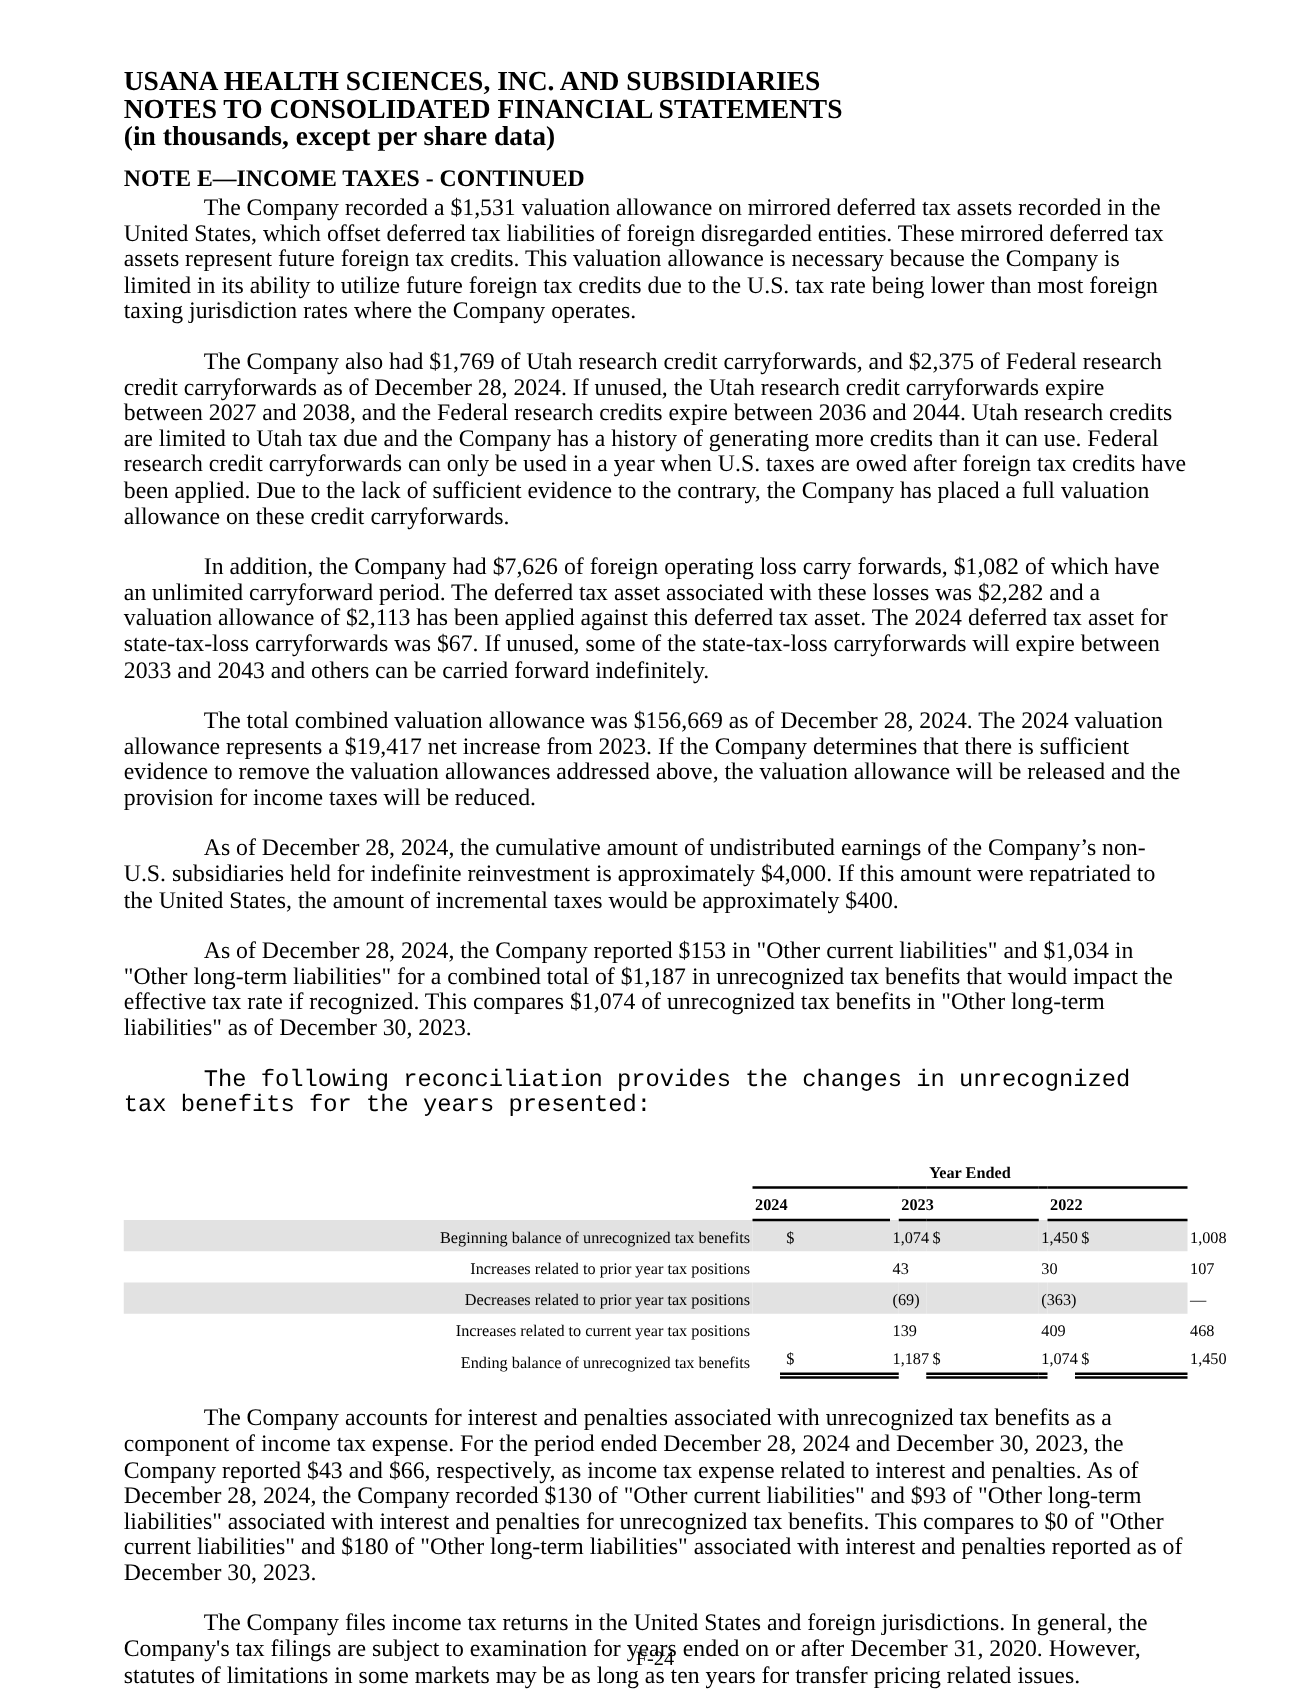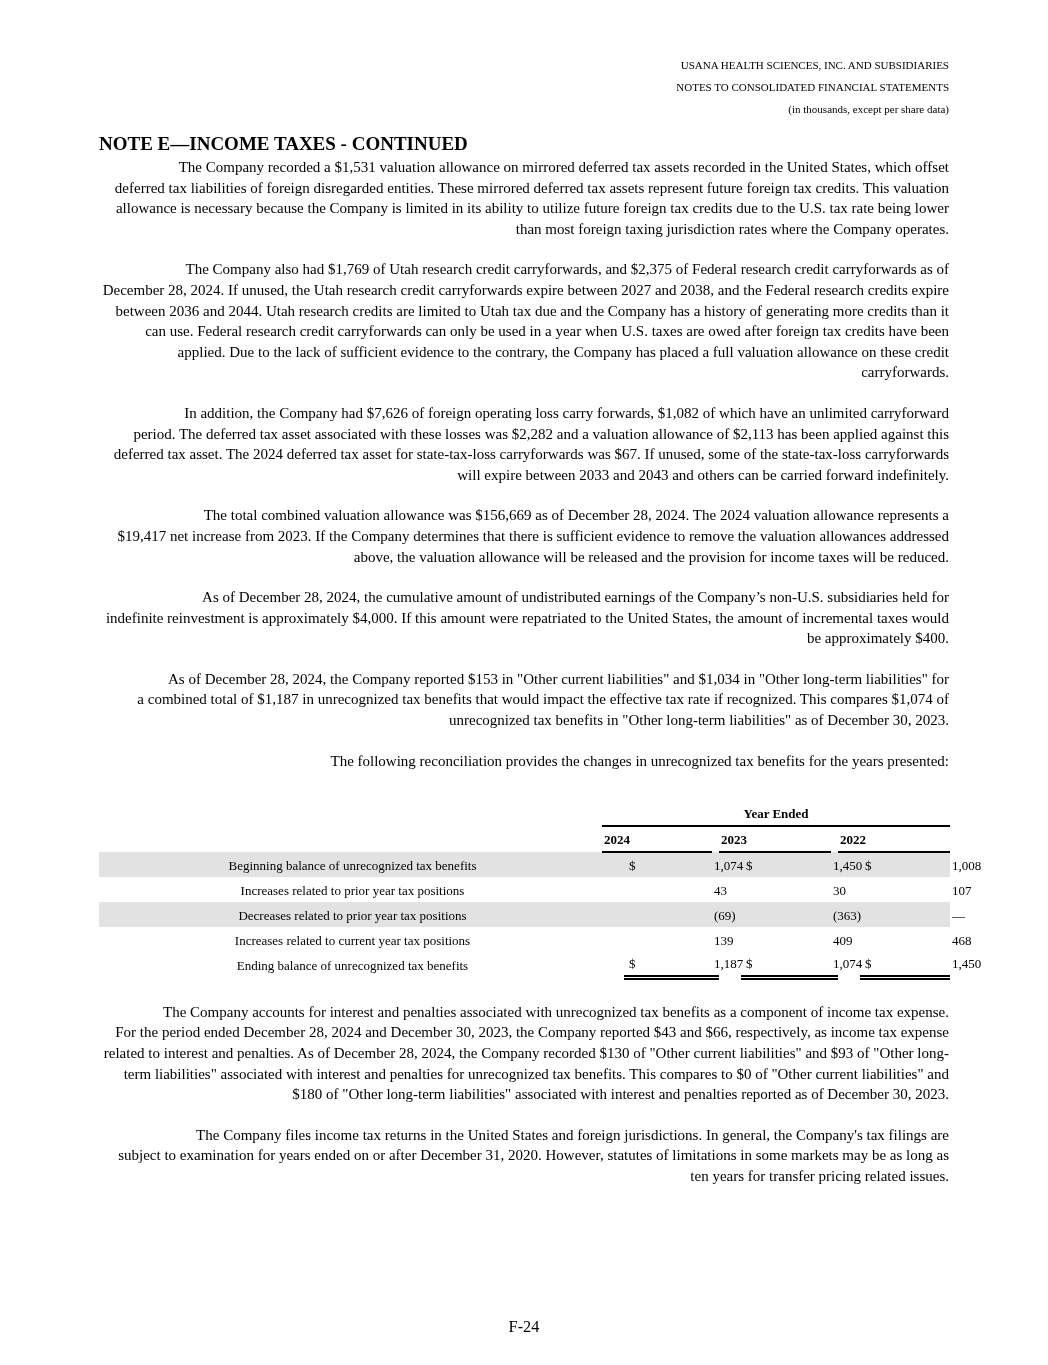--- a/index.html
+++ b/index.html
@@ -11,55 +11,55 @@
     font-family: "Liberation Serif", "DejaVu Serif", serif;
     color: #000000;
   }
   .page {
     width: 1048px;
     height: 1365px;
     padding: 54px 99px 0 99px;
     position: relative;
   }
   .doc-header {
-    text-align: right;
-    font-weight: normal;
-    font-size: 11px;
+    text-align: left;
+    font-weight: bold;
+    font-size: 22px;
     line-height: 22px;
     margin-bottom: 13px;
   }
   .note-heading {
     font-weight: bold;
     font-size: 19px;
     line-height: 21px;
     margin-bottom: 3px;
   }
   p.body-para {
-    font-size: 15px;
+    font-size: 19px;
     line-height: 20.6px;
     text-indent: 64px;
-    text-align: right;
+    text-align: left;
     margin-bottom: 20px;
   }
-  p.last-before-table { margin-bottom: 30px; }
+  p.last-before-table { margin-bottom: 30px; font-family: Liberation Mono, monospace; }
 
   table.fin-table {
     width: 100%;
     border-collapse: collapse;
     table-layout: fixed;
     font-size: 13px;
     margin-bottom: 22px;
   }
   .fin-table td {
     height: 25px;
     vertical-align: bottom;
     padding: 1px 2px 3px 2px;
     white-space: nowrap;
   }
-  .fin-table .lbl { text-align: center; padding-left: 6px; }
+  .fin-table .lbl { text-align: right; padding-left: 6px; }
   .fin-table .d   { text-align: left; padding-left: 5px; }
   .fin-table .v   { text-align: right; padding-right: 4px; }
   .fin-table .sp  { padding: 0; }
   .fin-table tr.shaded td { background: #e2e2e2; }
   .fin-table .span-head {
     text-align: center;
     font-weight: bold;
     border-bottom: 2px solid #000;
     height: 24px;
   }

